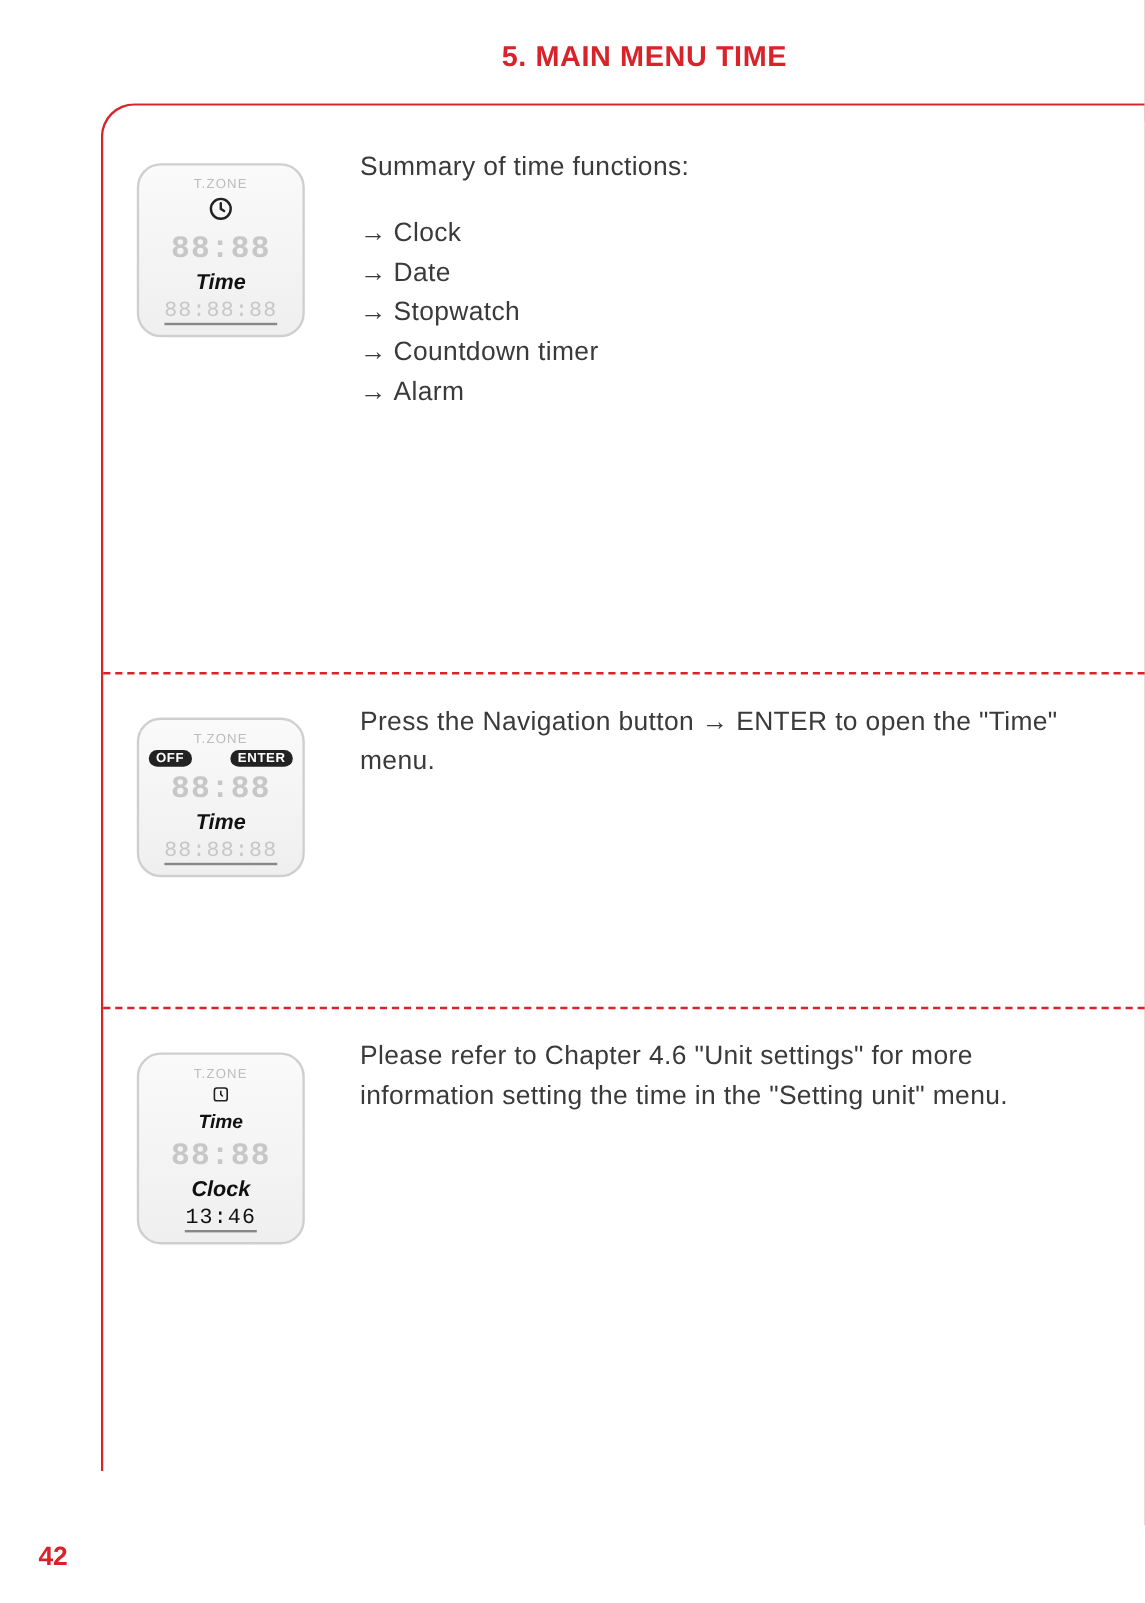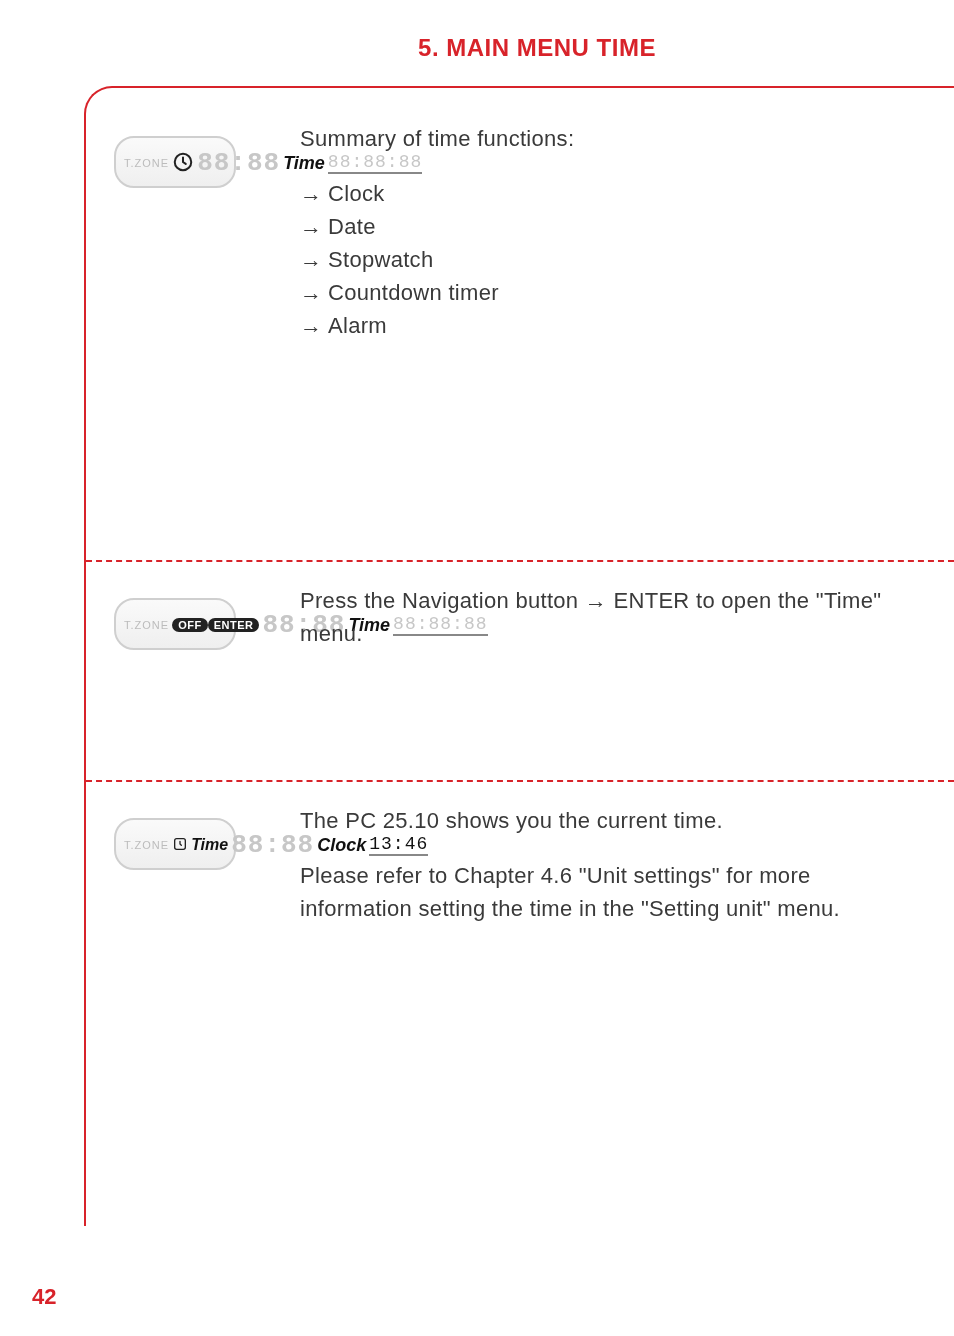--- a/index.html
+++ b/index.html
@@ -55,27 +55,27 @@
     width: 8px; height: 8px;
     border-radius: 50%;
     background: #d8232a;
   }
   .device-img {
     width: 160px;
     flex: 0 0 160px;
     margin-top: 20px;
   }
   .screen {
-    width: 122px;
+    width: 140px;
     border: 2px solid #cfcfcf;
     border-radius: 20px;
     background: linear-gradient(#fafafa,#efefef);
     padding: 10px 8px 8px 8px;
     display: flex;
-    flex-direction: row;
+    flex-direction: column;
     align-items: center;
     gap: 3px;
     color: #888;
   }
   .screen .zone {
     font-size: 11px; letter-spacing: 1px; color: #bcbcbc;
   }
   .screen .icon-row {
     font-size: 20px; color: #222; line-height: 1;
   }
@@ -213,21 +213,20 @@
                 <path d="M12 8v4l2 2" stroke="#222" stroke-width="2" fill="none" stroke-linecap="round"></path>
               </svg>
           </div>
           <div class="label-sub">Time</div>
           <div class="seg">88:88</div>
           <div class="label-main">Clock</div>
           <div class="bottom-seg dark">13:46</div>
         </div>
       </div>
       <div class="text-col">
-        <p>The PC 25.10 shows you the current time.</p>
         <p>Please refer to Chapter 4.6 "Unit settings" for more information setting the time in the "Setting unit" menu.</p>
       </div>
     </div>
 
   </div>
 </div>
 
 <div class="footer">
   <span class="page-num">42</span>
 </div>

